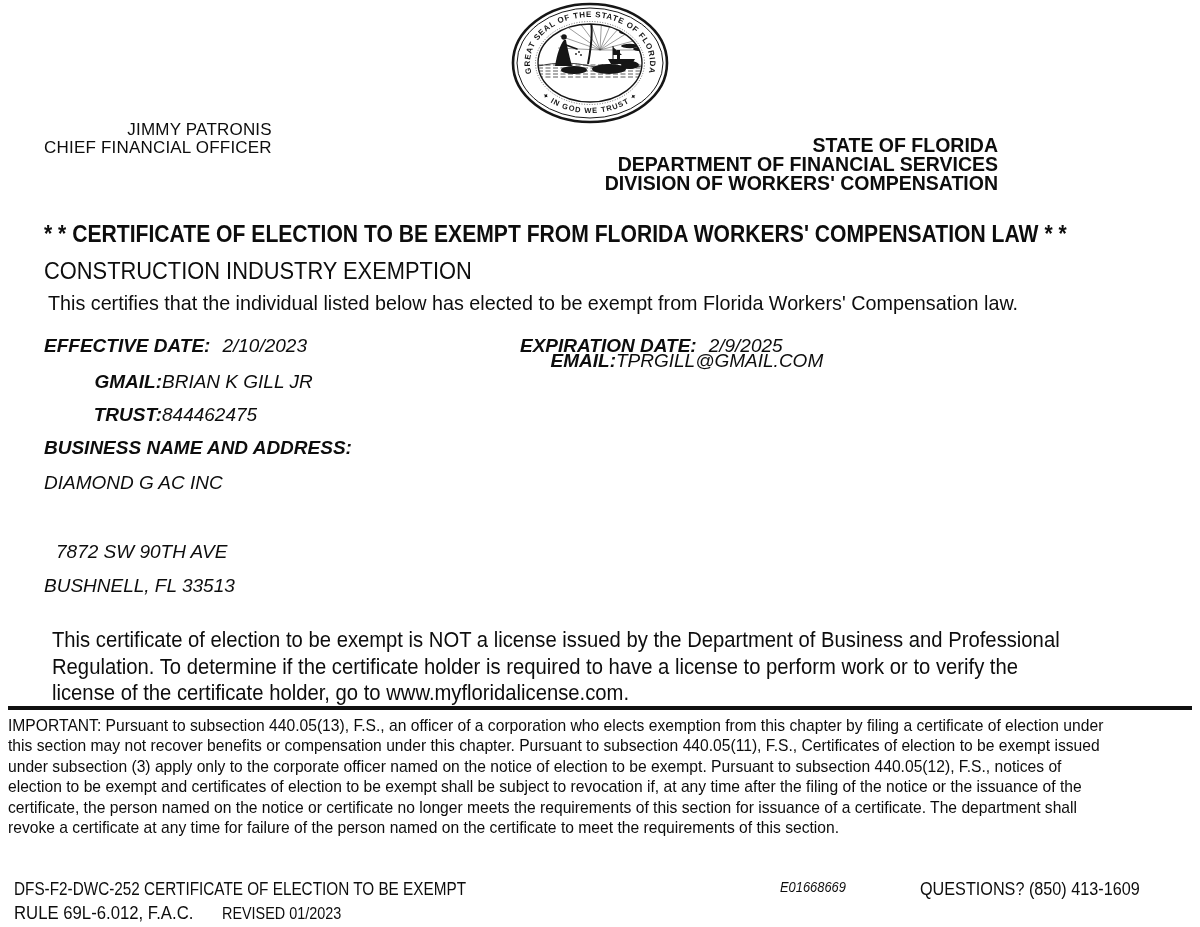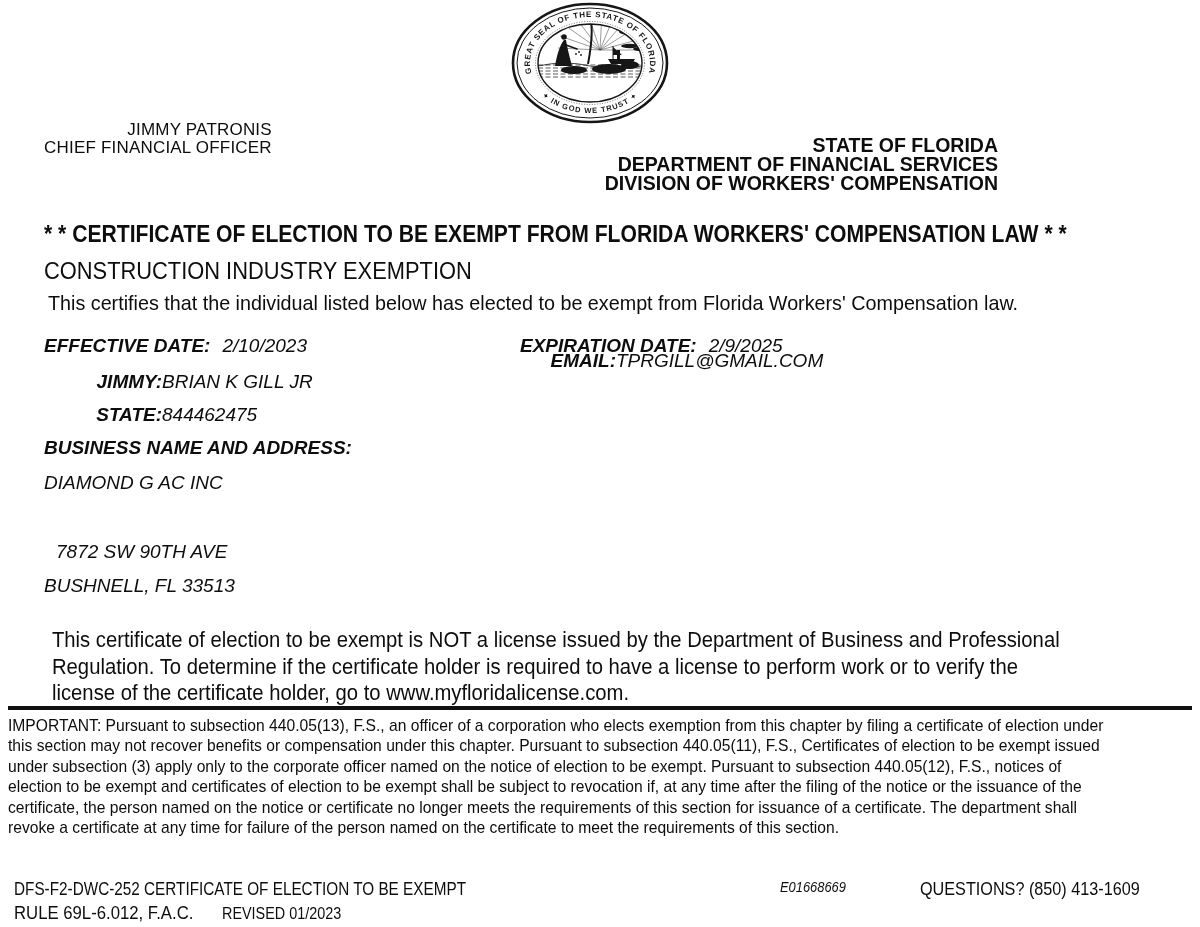--- a/index.html
+++ b/index.html
@@ -147,28 +147,28 @@
   </div>
 
   <div class="abs fieldrow nw" style="top:335px;left:44px;">
     <span class="lbl">EFFECTIVE DATE:</span><span class="gap"></span><span>2/10/2023</span>
   </div>
   <div class="abs fieldrow nw" style="top:335px;left:520px;">
     <span class="lbl">EXPIRATION DATE:</span><span class="gap"></span><span>2/9/2025</span>
   </div>
 
   <div class="abs fieldrow nw" style="top:371px;left:44px;">
-    <span class="lblw">JIMMY:</span><span>BRIAN K GILL JR</span>
+    <span class="lblw">GMAIL:</span><span>BRIAN K GILL JR</span>
   </div>
   <div class="abs fieldrow nw" style="top:350px;left:520px;">
     <span class="lblw2">EMAIL:</span><span>TPRGILL@GMAIL.COM</span>
   </div>
 
   <div class="abs fieldrow nw" style="top:404px;left:44px;">
-    <span class="lblw">STATE:</span><span>844462475</span>
+    <span class="lblw">TRUST:</span><span>844462475</span>
   </div>
 
   <div class="abs fieldrow b nw" style="top:437px;left:44px;">BUSINESS NAME AND ADDRESS:</div>
   <div class="abs fieldrow nw" style="top:472px;left:44px;">DIAMOND G AC INC</div>
   <div class="abs fieldrow nw" style="top:541px;left:56px;">7872 SW 90TH AVE</div>
   <div class="abs fieldrow nw" style="top:575px;left:44px;">BUSHNELL, FL 33513</div>
 
   <div class="abs licnote">
     <div class="cond sx92">This certificate of election to be exempt is NOT a license issued by the Department of Business and Professional</div>
     <div class="cond sx92">Regulation. To determine if the certificate holder is required to have a license to perform work or to verify the</div>

